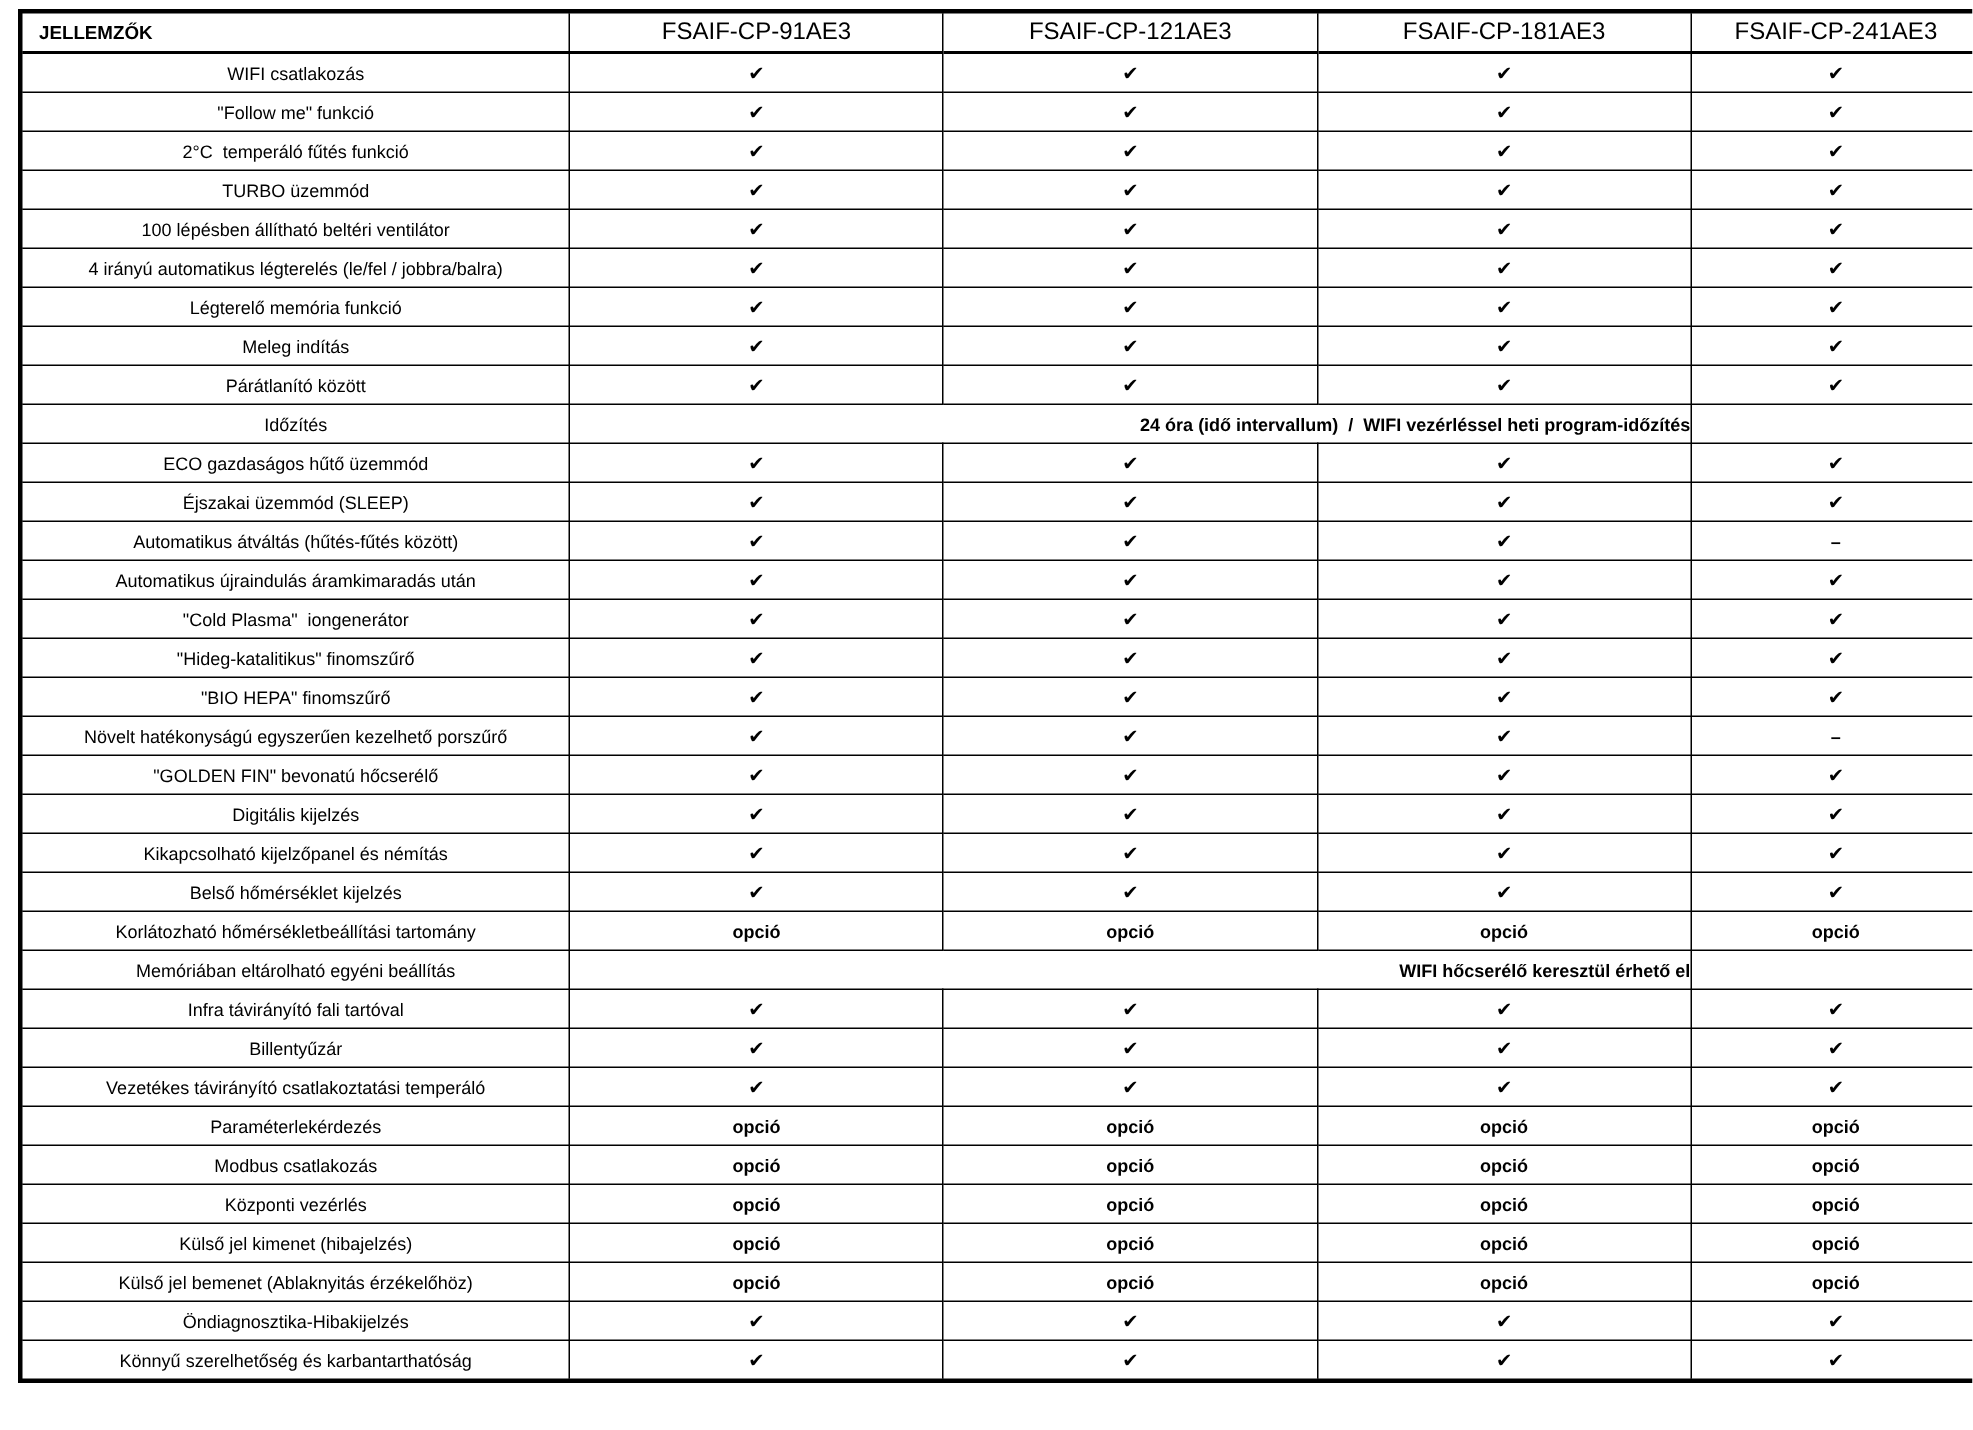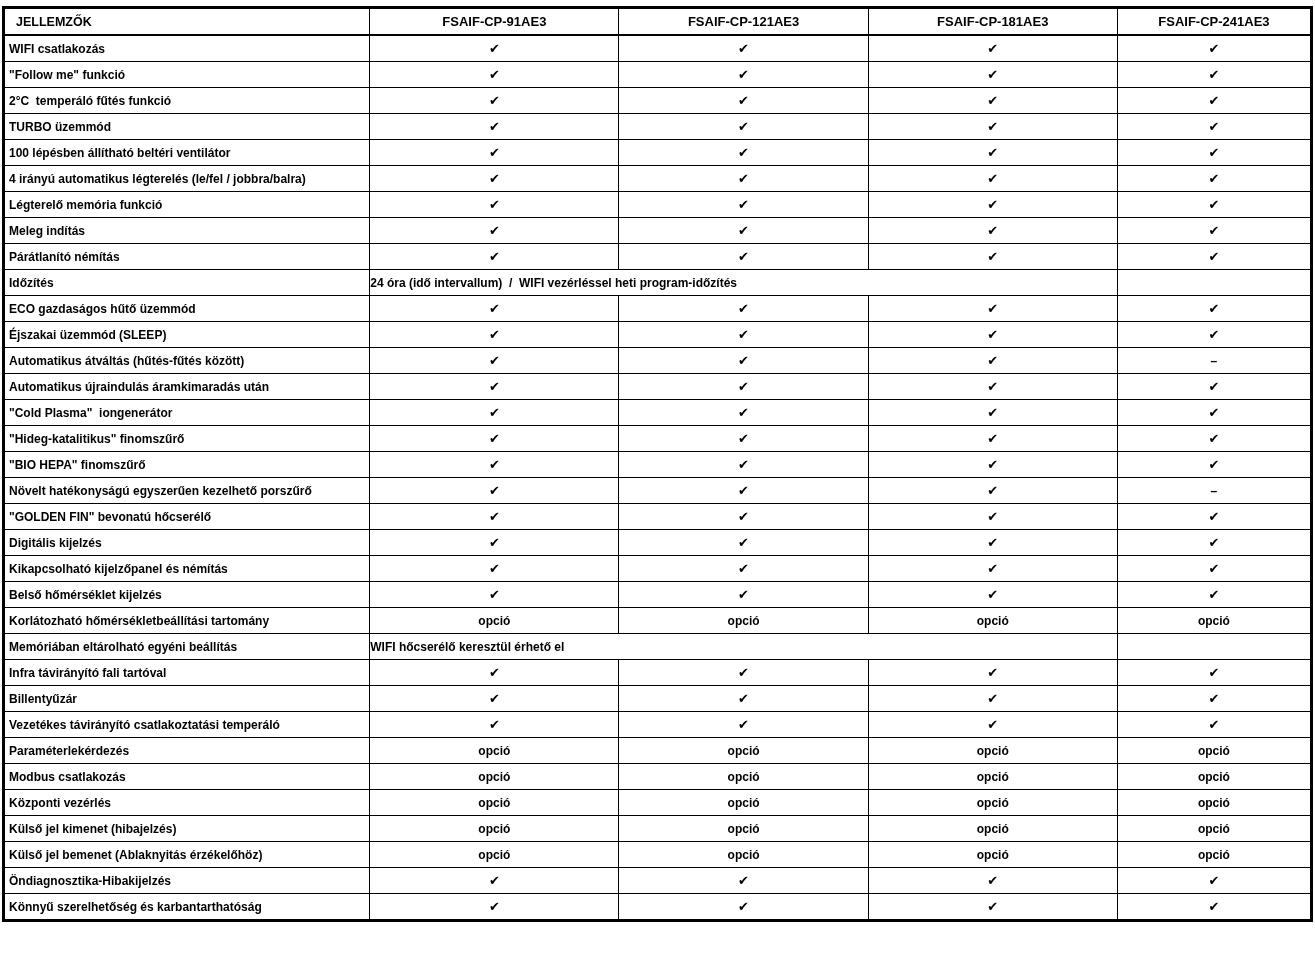--- a/index.html
+++ b/index.html
@@ -8,21 +8,21 @@
     background: #ffffff;
   }
   body {
     font-family: "Liberation Sans", "DejaVu Sans", sans-serif;
     color: #000000;
   }
   .page {
     width: 1315px;
     height: 953px;
     box-sizing: border-box;
-    padding: 6px 2px 4px 2px;
+    padding: 6px 2px 4px 12px;
     background: #ffffff;
     overflow: hidden;
   }
   table.spec {
     border-collapse: collapse;
     table-layout: fixed;
     width: 1311px;
     border: 3px solid #000000;
   }
   col.c-feature { width: 366px; }
@@ -38,41 +38,41 @@
   thead th {
     border-bottom: 2px solid #000000;
   }
   th.features-head {
     text-align: left;
     padding-left: 11px;
     font-size: 12.5px;
     font-weight: bold;
   }
   th.model-head {
-    font-size: 13px;
-    font-weight: bold;
+    font-size: 16px;
+    font-weight: normal;
   }
   td.feature-cell {
-    text-align: left;
+    text-align: center;
     padding: 0 4px;
-    font-weight: bold;
+    font-weight: normal;
     font-size: 12px;
     white-space: pre;
     margin-left: 28px;
   }
   td.value {
     text-align: center;
     font-weight: bold;
     font-size: 12px;
   }
   td.value.check {
     font-size: 13px;
   }
   td.span-cell {
-    text-align: left;
+    text-align: right;
     font-weight: bold;
     font-size: 12px;
     white-space: pre;
   }
 </style>
 </head>
 <body>
 
 <div class="page">
   <table class="spec">
@@ -143,21 +143,21 @@
           <td class="value check">✔</td>
         </tr>
         <tr>
           <td class="feature-cell">Meleg indítás</td>
           <td class="value check">✔</td>
           <td class="value check">✔</td>
           <td class="value check">✔</td>
           <td class="value check">✔</td>
         </tr>
         <tr>
-          <td class="feature-cell">Párátlanító némítás</td>
+          <td class="feature-cell">Párátlanító között</td>
           <td class="value check">✔</td>
           <td class="value check">✔</td>
           <td class="value check">✔</td>
           <td class="value check">✔</td>
         </tr>
         <tr>
           <td class="feature-cell">Időzítés</td>
           <td class="span-cell" colspan="3">24 óra (idő intervallum)  /  WIFI vezérléssel heti program-időzítés</td>
           <td class="value"></td>
         </tr>

